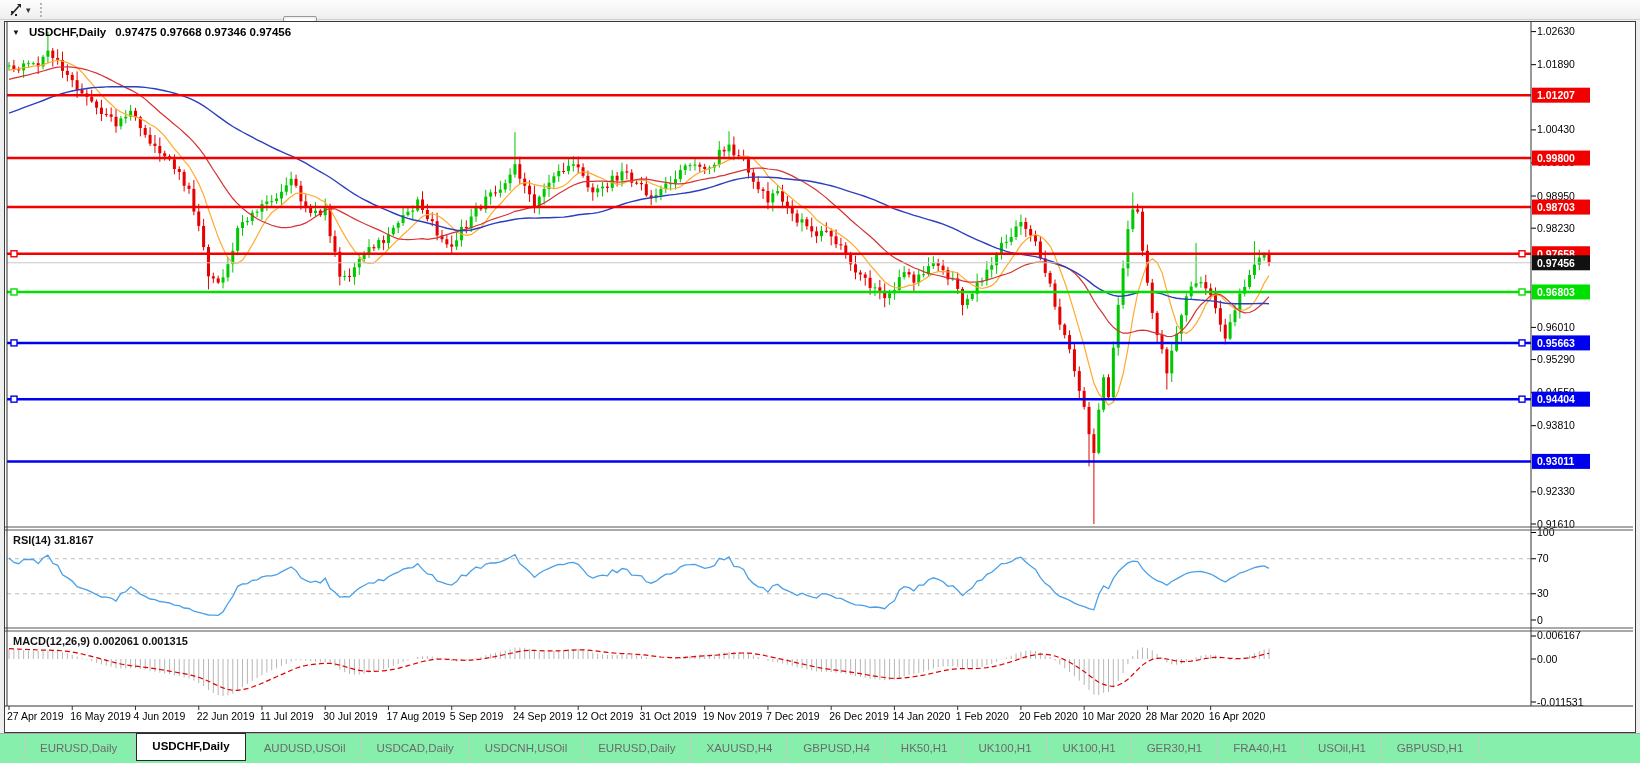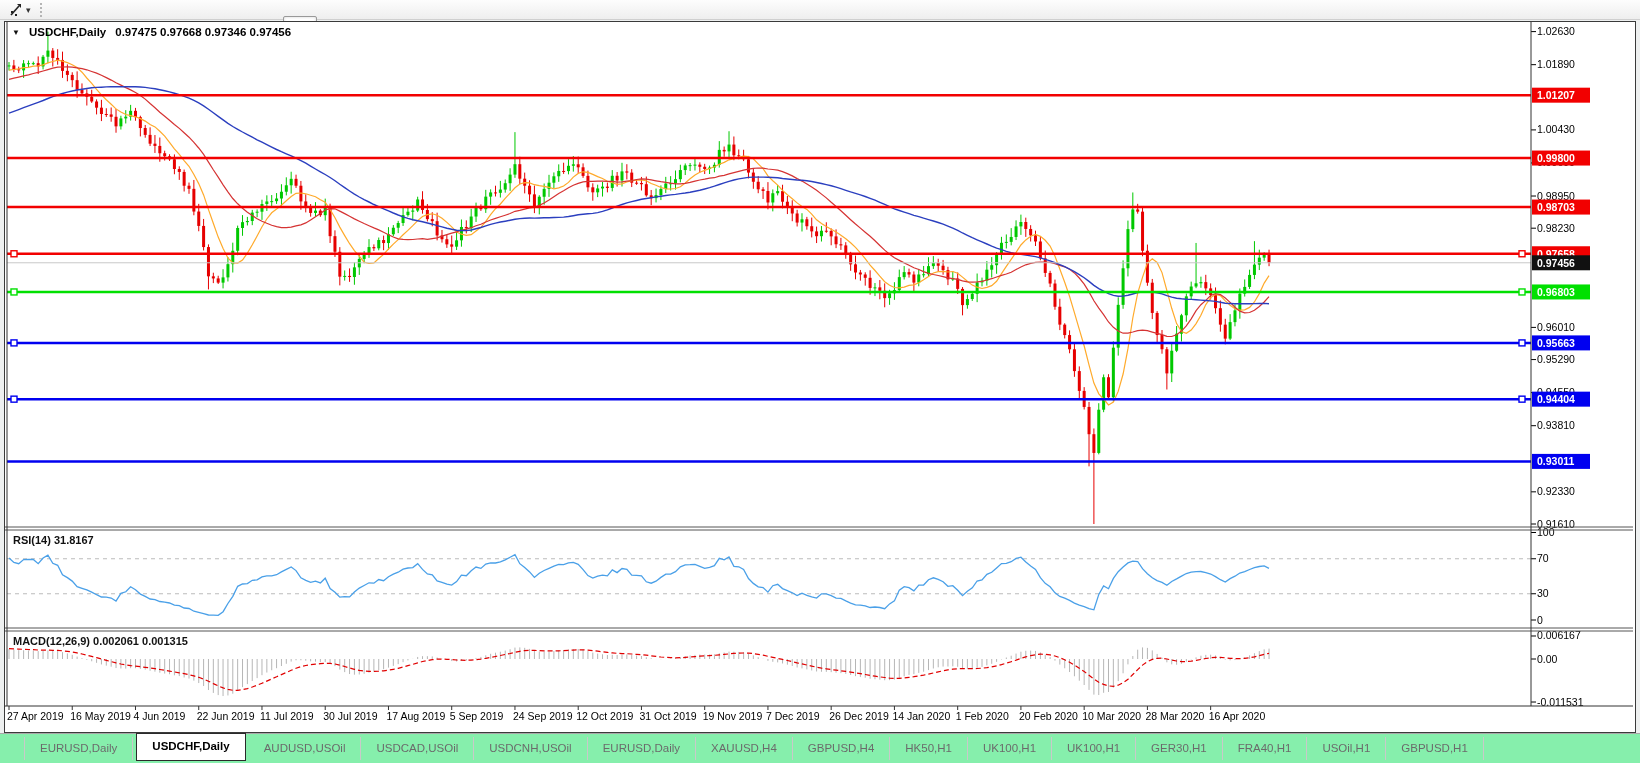--- a/index.html
+++ b/index.html
@@ -1009,21 +1009,21 @@
     <span>0.97475 0.97668 0.97346 0.97456</span>
   </div>
   <div class="overlay pane-label rsi-label">RSI(14) 31.8167</div>
   <div class="overlay pane-label macd-label">MACD(12,26,9) 0.002061 0.001315</div>
 </div>
 
 <div class="tabbar" id="tabbar">
     <div class="tab">EURUSD,Daily</div>
     <div class="tab active">USDCHF,Daily</div>
     <div class="tab">AUDUSD,USOil</div>
-    <div class="tab">USDCAD,USOil</div>
+    <div class="tab">USDCAD,Daily</div>
     <div class="tab">USDCNH,USOil</div>
     <div class="tab">EURUSD,Daily</div>
     <div class="tab">XAUUSD,H4</div>
     <div class="tab">GBPUSD,H4</div>
     <div class="tab">HK50,H1</div>
     <div class="tab">UK100,H1</div>
     <div class="tab">UK100,H1</div>
     <div class="tab">GER30,H1</div>
     <div class="tab">FRA40,H1</div>
     <div class="tab">USOil,H1</div>

